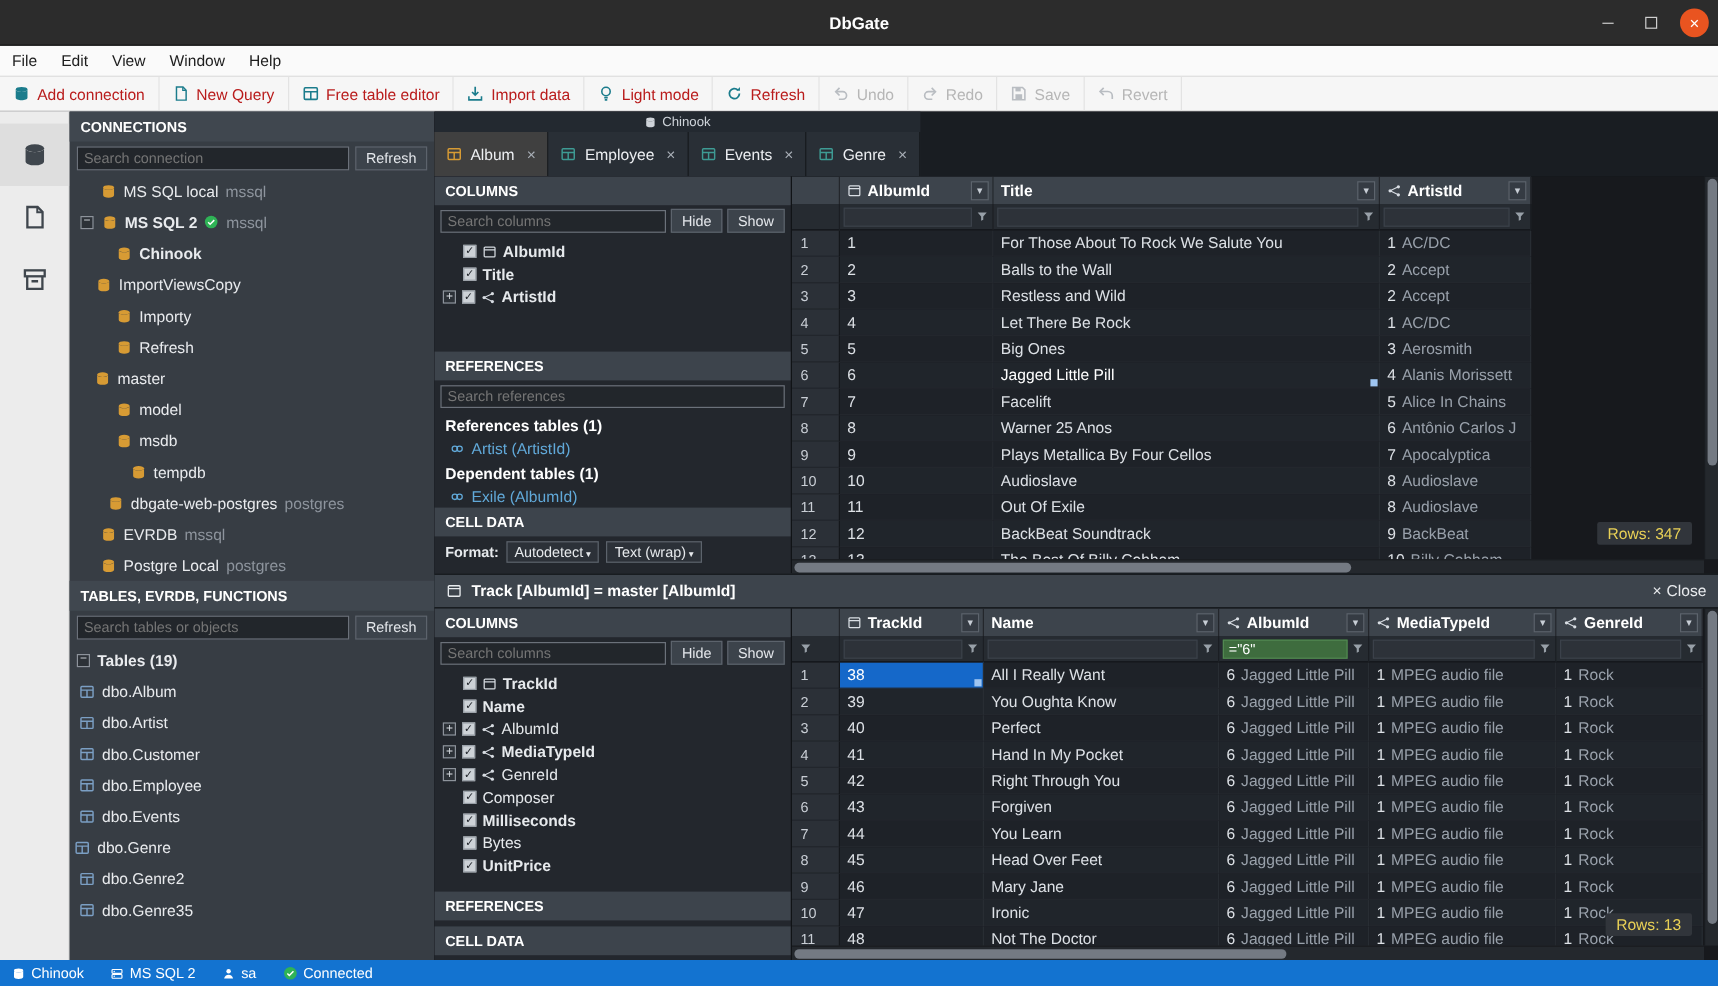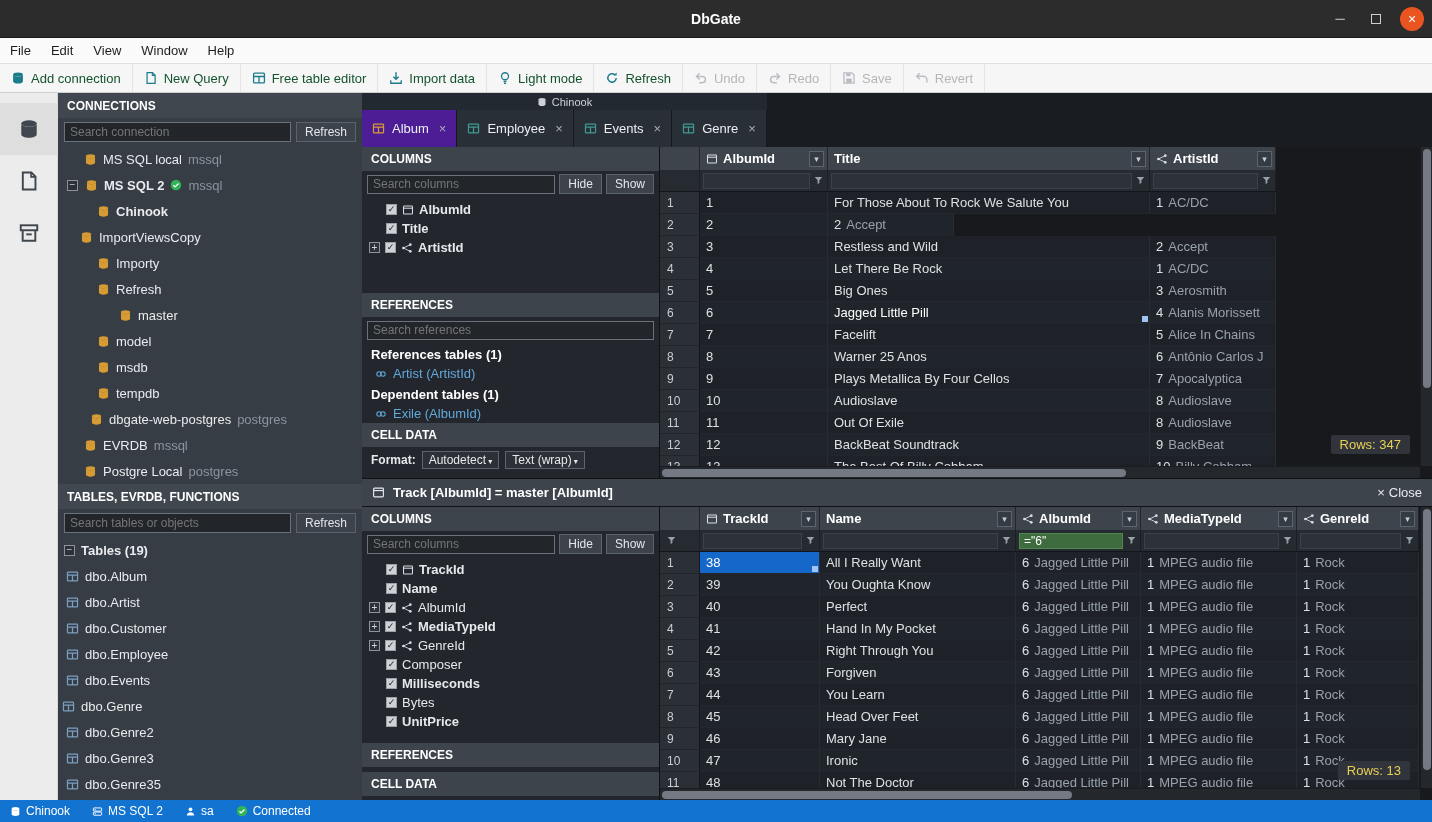--- a/index.html
+++ b/index.html
@@ -8,21 +8,21 @@
 .app{width:1432px;height:822px;display:flex;flex-direction:column}
 .titlebar{height:38px;background:#2c2c2c;position:relative;flex:none;display:flex;align-items:center;border-bottom:1px solid #1c1c1c}
 .titlebar .title{position:absolute;left:0;right:0;text-align:center;color:#fff;font-weight:bold;font-size:14px}
 .win-controls{margin-left:auto;display:flex;align-items:center;gap:12px;padding-right:8px;z-index:1}
 .win-btn{width:24px;height:24px;border-radius:50%;display:flex;align-items:center;justify-content:center;color:#d4d4d4;font-size:13px}
 .win-btn.close{background:#e95420;color:#fff;font-size:14px}
 .max-box{width:10px;height:10px;border:1px solid #cfcfcf;display:block}
 .menubar{height:26px;background:#fafafa;border-bottom:1px solid #e0e0e0;display:flex;align-items:center;flex:none}
 .menu-item{padding:0 10px;color:#1d1d1d;font-size:13px;height:100%;display:flex;align-items:center}
 .toolbar{height:29px;background:#f6f6f6;border-bottom:1px solid #cfcfcf;display:flex;flex:none}
-.tb-btn{display:flex;align-items:center;gap:6px;padding:0 11px;border-right:1px solid #e3e3e3;color:#14532d;font-size:13px}
+.tb-btn{display:flex;align-items:center;gap:6px;padding:0 11px;border-right:1px solid #e3e3e3;color:#b91c1c;font-size:13px}
 .tb-btn.disabled{color:#b6b6b6}
 .main{flex:1;display:flex;min-height:0}
 .iconstrip{width:58px;background:#ececec;border-right:1px solid #d8d8d8;display:flex;flex-direction:column;align-items:center;padding-top:10px;flex:none}
 .strip-btn{width:58px;height:52px;display:flex;align-items:center;justify-content:center}
 .strip-btn.active{background:#dedede}
 .leftpanel{width:304px;background:#373d44;display:flex;flex-direction:column;flex:none;min-height:0}
 .section-header{height:25px;background:#40474f;color:#fff;font-weight:bold;font-size:12px;display:flex;align-items:center;padding:0 9px;flex:none}
 .search-row{display:flex;align-items:center;gap:5px;padding:4px 6px;height:28px;flex:none}
 .search-row input{flex:1;height:20px;background:#22262b;border:1px solid #6b717a;color:#dfe3e7;font-size:12px;padding:0 5px;min-width:0;font-family:inherit}
 .sp-btn{background:#3c434b;border:1px solid #5c636c;color:#e4e7eb;font-size:12px;padding:2px 8px;font-family:inherit}
@@ -31,21 +31,21 @@
 .t-suffix{color:#8d949d}
 .b{font-weight:bold}
 .expander{width:11px;height:11px;border:1px solid #8d939b;background:#2c3137;color:#d2d7dc;font-size:10px;line-height:1;display:flex;align-items:center;justify-content:center;flex:none}
 .exp-conn{margin-left:-17px;margin-right:1px}
 .content{flex:1;display:flex;flex-direction:column;min-width:0;background:#15181c}
 .tabstrip{height:54px;display:flex;flex:none;background:#191d22}
 .tabgroup{display:flex;flex-direction:column}
 .tabgroup-label{height:17px;background:#232930;color:#ced3d9;font-size:11px;display:flex;align-items:center;justify-content:center;gap:5px}
 .tabs-row{display:flex;height:37px}
 .tab{display:flex;align-items:center;gap:7px;padding:0 10px;background:#292f36;border-right:1px solid #15181c;color:#edeff2;font-size:13px}
-.tab.active{background:#4c1d95}
+.tab.active{background:#404040}
 .tab-close{color:#a9afb7;margin-left:3px}
 .upper{height:331px;display:flex;flex:none}
 .subpanel{width:298px;background:#23272d;display:flex;flex-direction:column;flex:none;border-right:1px solid #101316;overflow:hidden}
 .sp-header{height:24px;background:#3d444c;color:#fff;font-weight:bold;font-size:12px;display:flex;align-items:center;padding:0 9px;flex:none}
 .sp-search{display:flex;align-items:center;gap:4px;padding:3px 5px;height:26px;flex:none}
 .sp-search input{flex:1;height:19px;background:#22262b;border:1px solid #6b717a;color:#dfe3e7;font-size:12px;padding:0 5px;min-width:0;font-family:inherit}
 .col-list{flex:none;overflow:hidden;padding-top:3px}
 .col-item{display:flex;align-items:center;height:19px;gap:5px;padding-left:24px;color:#e6e9ec;font-size:13px}
 .col-item.expandable{padding-left:7px}
 .cbx{width:11px;height:11px;background:#cdd2d7;border:1px solid #9aa1a8;color:#20242a;font-size:9px;line-height:1;display:flex;align-items:center;justify-content:center;flex:none}
@@ -255,42 +255,42 @@
             </svg>
             <span class="">Importy</span>
           </div>
           <div class="tree-item" style="padding-left:39px">
             <svg width="13" height="13" viewBox="0 0 16 16" style="flex:none">
               <ellipse cx="8" cy="4" rx="5.6" ry="2.4" fill="#d79b34"></ellipse>
               <path d="M2.4 4v8c0 1.3 2.5 2.4 5.6 2.4s5.6-1.1 5.6-2.4V4c0 1.3-2.5 2.4-5.6 2.4S2.4 5.3 2.4 4z" fill="#d79b34"></path>
             </svg>
             <span class="">Refresh</span>
           </div>
-          <div class="tree-item" style="padding-left:61px">
+          <div class="tree-item" style="padding-left:21px">
             <svg width="13" height="13" viewBox="0 0 16 16" style="flex:none">
               <ellipse cx="8" cy="4" rx="5.6" ry="2.4" fill="#d79b34"></ellipse>
               <path d="M2.4 4v8c0 1.3 2.5 2.4 5.6 2.4s5.6-1.1 5.6-2.4V4c0 1.3-2.5 2.4-5.6 2.4S2.4 5.3 2.4 4z" fill="#d79b34"></path>
             </svg>
             <span class="">master</span>
           </div>
           <div class="tree-item" style="padding-left:39px">
             <svg width="13" height="13" viewBox="0 0 16 16" style="flex:none">
               <ellipse cx="8" cy="4" rx="5.6" ry="2.4" fill="#d79b34"></ellipse>
               <path d="M2.4 4v8c0 1.3 2.5 2.4 5.6 2.4s5.6-1.1 5.6-2.4V4c0 1.3-2.5 2.4-5.6 2.4S2.4 5.3 2.4 4z" fill="#d79b34"></path>
             </svg>
             <span class="">model</span>
           </div>
           <div class="tree-item" style="padding-left:39px">
             <svg width="13" height="13" viewBox="0 0 16 16" style="flex:none">
               <ellipse cx="8" cy="4" rx="5.6" ry="2.4" fill="#d79b34"></ellipse>
               <path d="M2.4 4v8c0 1.3 2.5 2.4 5.6 2.4s5.6-1.1 5.6-2.4V4c0 1.3-2.5 2.4-5.6 2.4S2.4 5.3 2.4 4z" fill="#d79b34"></path>
             </svg>
             <span class="">msdb</span>
           </div>
-          <div class="tree-item" style="padding-left:39px">
+          <div class="tree-item" style="padding-left:51px">
             <svg width="13" height="13" viewBox="0 0 16 16" style="flex:none">
               <ellipse cx="8" cy="4" rx="5.6" ry="2.4" fill="#d79b34"></ellipse>
               <path d="M2.4 4v8c0 1.3 2.5 2.4 5.6 2.4s5.6-1.1 5.6-2.4V4c0 1.3-2.5 2.4-5.6 2.4S2.4 5.3 2.4 4z" fill="#d79b34"></path>
             </svg>
             <span class="">tempdb</span>
           </div>
           <div class="tree-item" style="padding-left:32px">
             <svg width="13" height="13" viewBox="0 0 16 16" style="flex:none">
               <ellipse cx="8" cy="4" rx="5.6" ry="2.4" fill="#d79b34"></ellipse>
               <path d="M2.4 4v8c0 1.3 2.5 2.4 5.6 2.4s5.6-1.1 5.6-2.4V4c0 1.3-2.5 2.4-5.6 2.4S2.4 5.3 2.4 4z" fill="#d79b34"></path>
@@ -367,27 +367,20 @@
               <path d="M1.8 6.3h12.4M8 6.3v7.2" stroke="#7b9fc4" stroke-width="1.5" fill="none"></path>
             </svg>
             <span>dbo.Genre</span>
           </div>
           <div class="tree-item" style="padding-left:8px">
             <svg width="13" height="13" viewBox="0 0 16 16" style="flex:none">
               <rect x="1.8" y="2.5" width="12.4" height="11" rx="1" fill="none" stroke="#7b9fc4" stroke-width="1.5"></rect>
               <path d="M1.8 6.3h12.4M8 6.3v7.2" stroke="#7b9fc4" stroke-width="1.5" fill="none"></path>
             </svg>
             <span>dbo.Genre2</span>
-          </div>
-          <div class="tree-item" style="padding-left:8px">
-            <svg width="13" height="13" viewBox="0 0 16 16" style="flex:none">
-              <rect x="1.8" y="2.5" width="12.4" height="11" rx="1" fill="none" stroke="#7b9fc4" stroke-width="1.5"></rect>
-              <path d="M1.8 6.3h12.4M8 6.3v7.2" stroke="#7b9fc4" stroke-width="1.5" fill="none"></path>
-            </svg>
-            <span>dbo.Genre3</span>
           </div>
           <div class="tree-item" style="padding-left:8px">
             <svg width="13" height="13" viewBox="0 0 16 16" style="flex:none">
               <rect x="1.8" y="2.5" width="12.4" height="11" rx="1" fill="none" stroke="#7b9fc4" stroke-width="1.5"></rect>
               <path d="M1.8 6.3h12.4M8 6.3v7.2" stroke="#7b9fc4" stroke-width="1.5" fill="none"></path>
             </svg>
             <span>dbo.Genre35</span>
           </div>
         </div>
     </div>
@@ -562,20 +555,21 @@
                 <div class="dcell" style="width:128px">1</div>
                 <div class="dcell" style="width:322px">For Those About To Rock We Salute You</div>
                 <div class="dcell" style="width:126px">
                   <span class="fkid">1</span>
                   <span class="fkref">AC/DC</span>
                 </div>
               </div>
               <div class="drow">
                 <div class="rnum">2</div>
                 <div class="dcell" style="width:128px">2</div>
+                <div class="dcell" style="width:322px">Balls to the Wall</div>
                 <div class="dcell" style="width:126px">
                   <span class="fkid">2</span>
                   <span class="fkref">Accept</span>
                 </div>
               </div>
               <div class="drow">
                 <div class="rnum">3</div>
                 <div class="dcell" style="width:128px">3</div>
                 <div class="dcell" style="width:322px">Restless and Wild</div>
                 <div class="dcell" style="width:126px">

